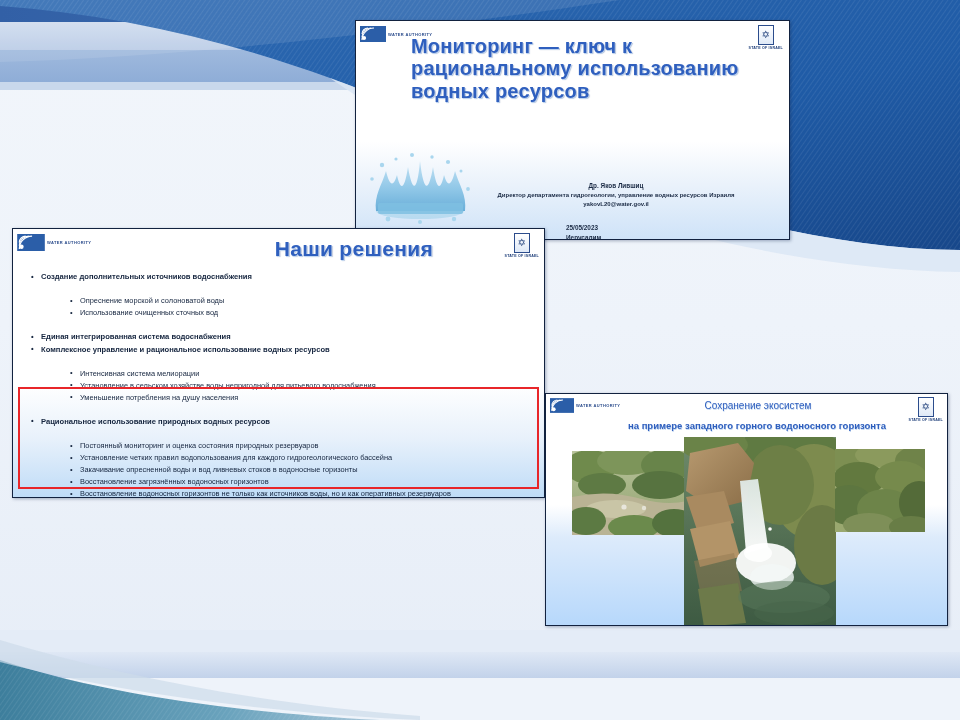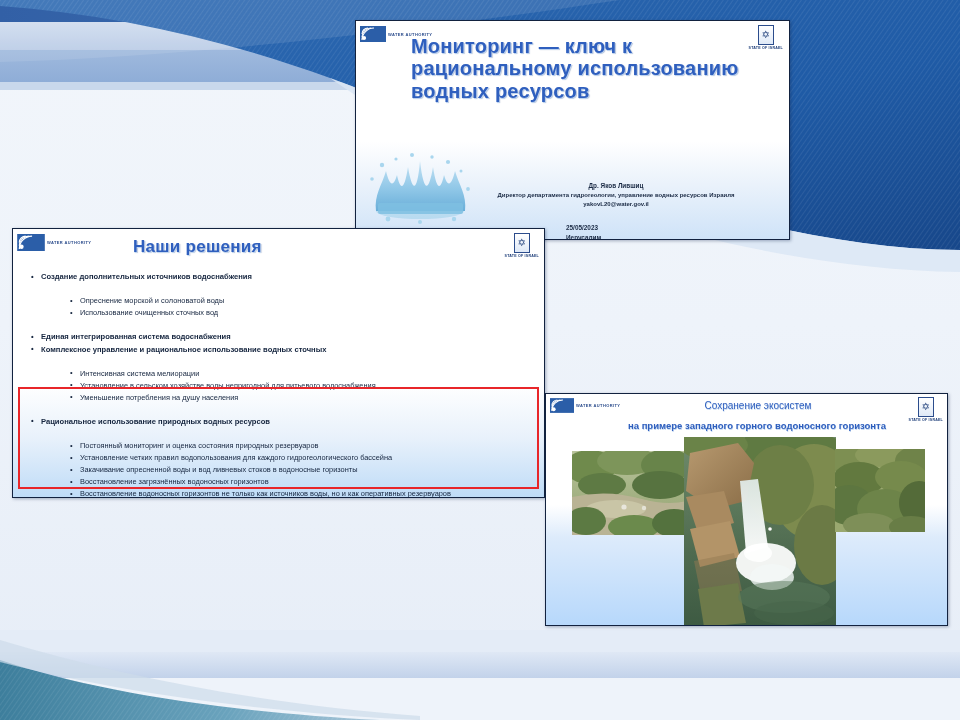--- a/index.html
+++ b/index.html
@@ -73,22 +73,22 @@
     text-align:left;
   }
 
   
   #slide2{left:12px;top:228px;width:533px;height:270px;}
   #slide2 .slide-bg{
     background:
       linear-gradient(to bottom,#ffffff 0%,#ffffff 58%,#e8f1fb 78%,#bfdcf7 100%);
   }
   #s2-title{
-    position:absolute;left:120px;top:8px;width:300px;text-align:left;
-    font-size:17px;font-weight:bold;color:#2f5fbe;
+    position:absolute;left:120px;top:8px;width:300px;text-align:right;
+    font-size:21px;font-weight:bold;color:#2f5fbe;
     text-shadow:0.6px 0.6px 0 #c3d7f0, 1.2px 1.2px 1px rgba(40,70,130,.35);
     letter-spacing:.3px;
   }
   #s2-body{position:absolute;left:14px;top:42px;width:505px;}
   ul.lvl1{list-style:none;margin:0;padding:0;}
   ul.lvl1>li{
     font-size:7.6px;font-weight:bold;color:#14243e;
     line-height:1.62;padding-left:14px;position:relative;
   }
   ul.lvl1>li::before{
@@ -291,21 +291,21 @@
         <span>Создание дополнительных источников водоснабжения</span>
         <ul class="lvl2">
           <li>Опреснение морской и солоноватой воды</li>
           <li>Использование очищенных сточных вод</li>
         </ul>
       </li>
       <li>
         <span>Единая интегрированная система водоснабжения</span>
       </li>
       <li>
-        <span>Комплексное управление и рациональное использование водных сточных</span>
+        <span>Комплексное управление и рациональное использование водных ресурсов</span>
         <ul class="lvl2">
           <li>Интенсивная система мелиорации</li>
           <li>Установление в сельском хозяйстве воды непригодной для питьевого водоснабжения</li>
           <li>Уменьшение потребления на душу населения</li>
         </ul>
       </li>
       <li>
         <span>Рациональное использование природных водных ресурсов</span>
         <ul class="lvl2">
           <li>Постоянный мониторинг и оценка состояния природных резервуаров</li>

